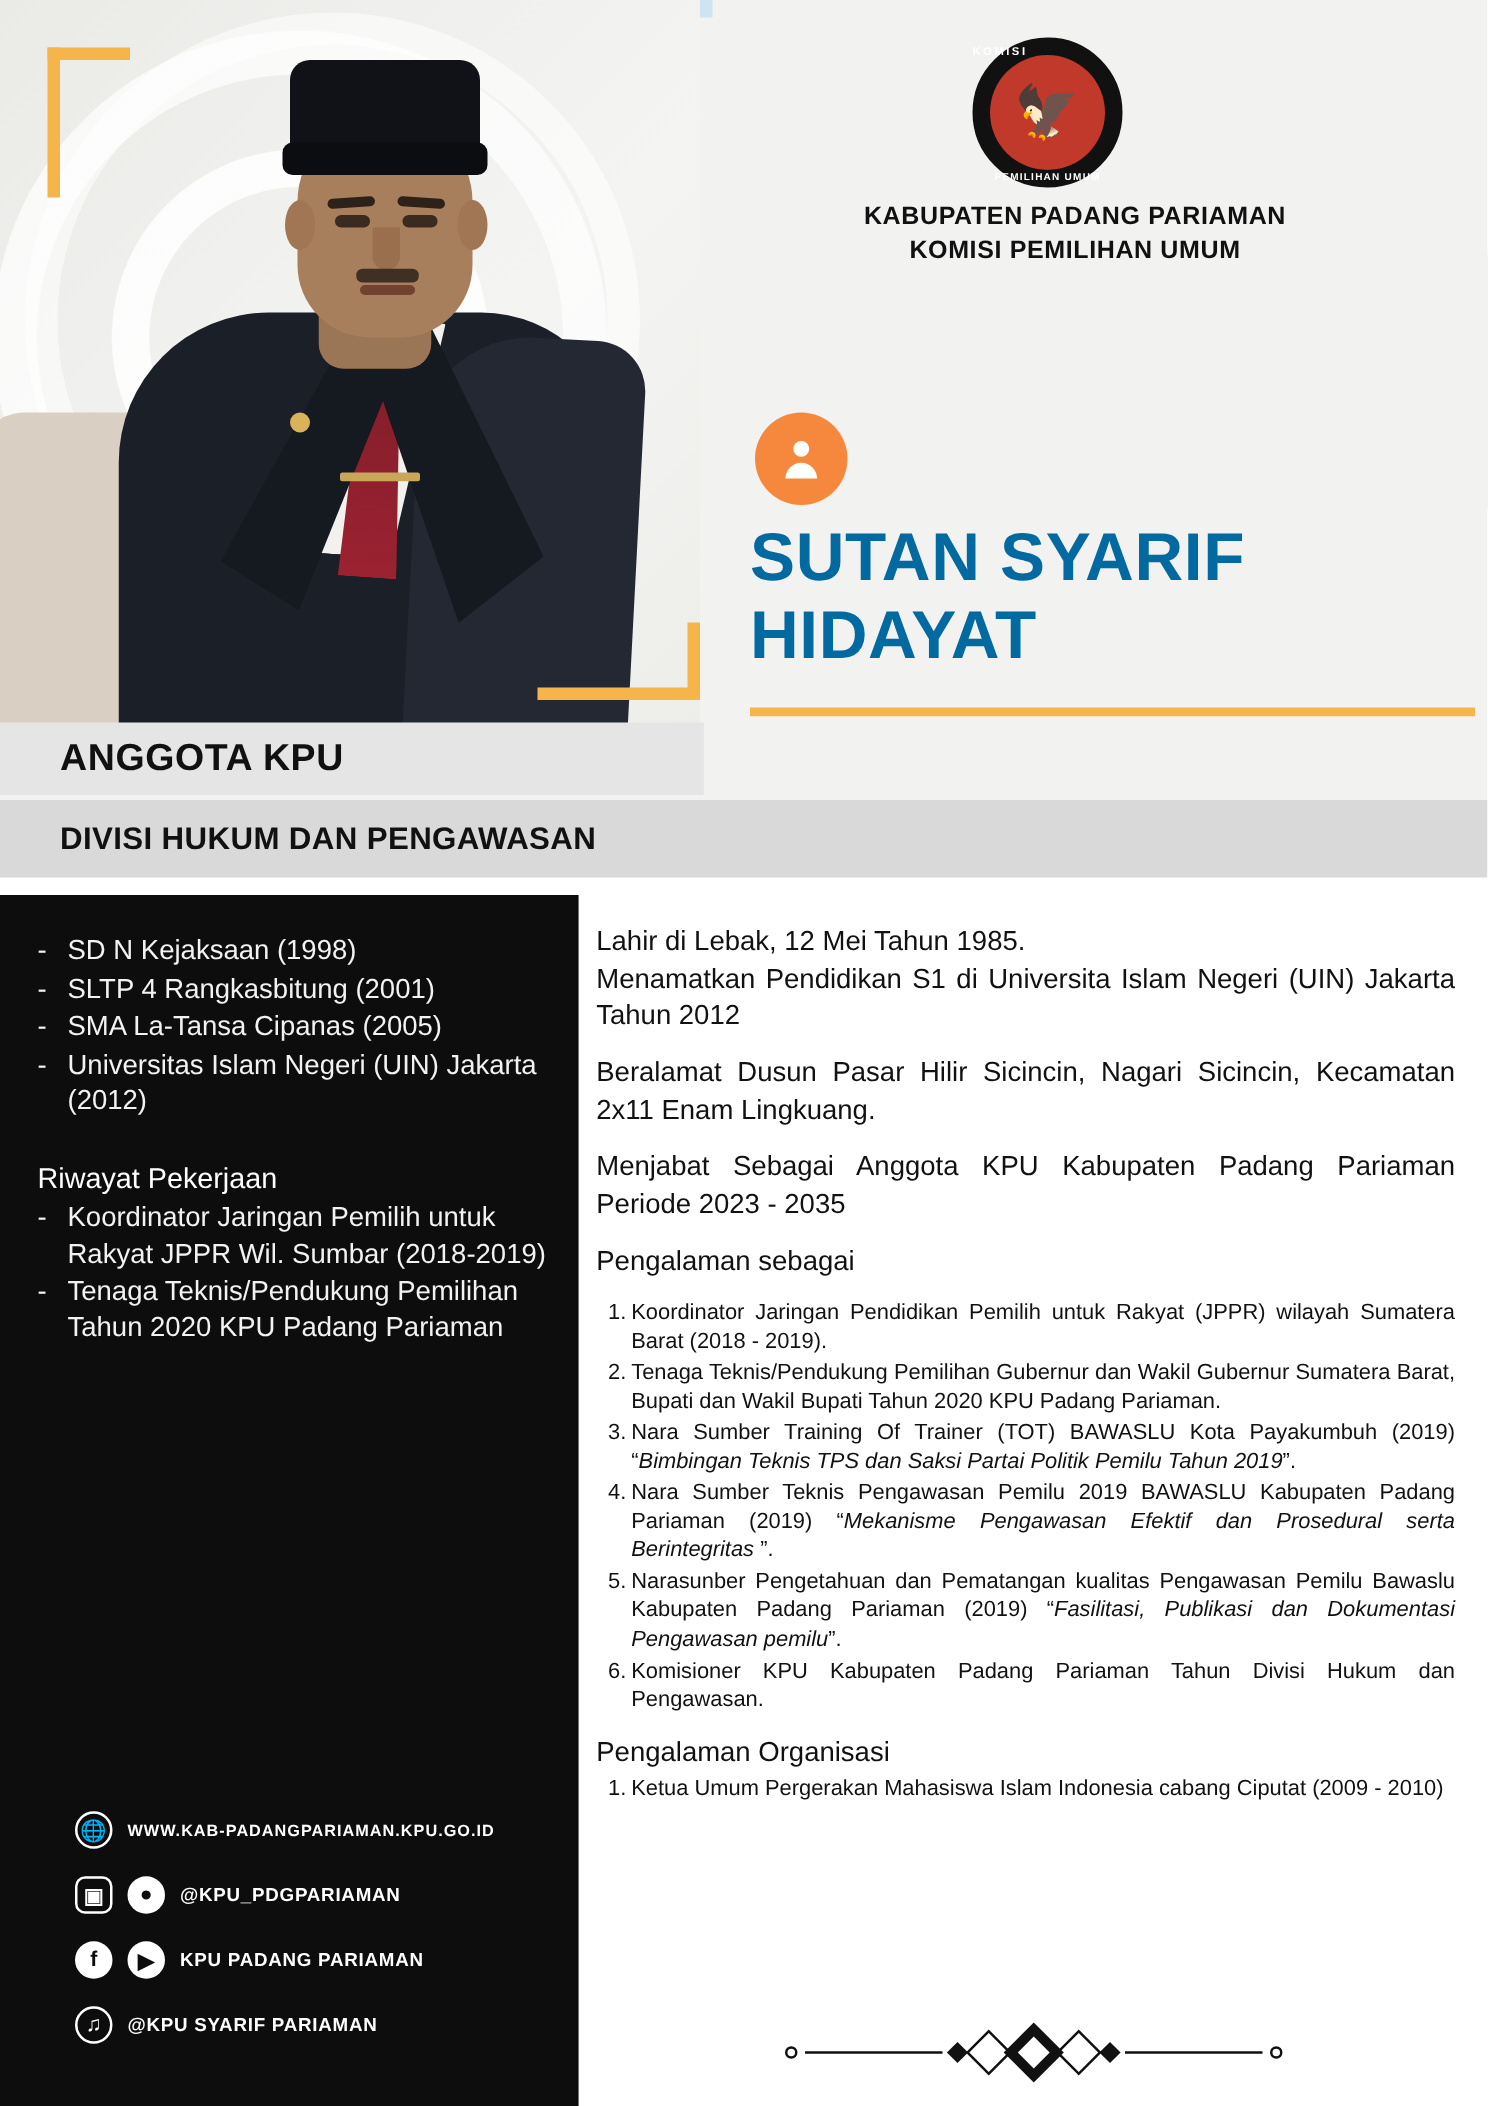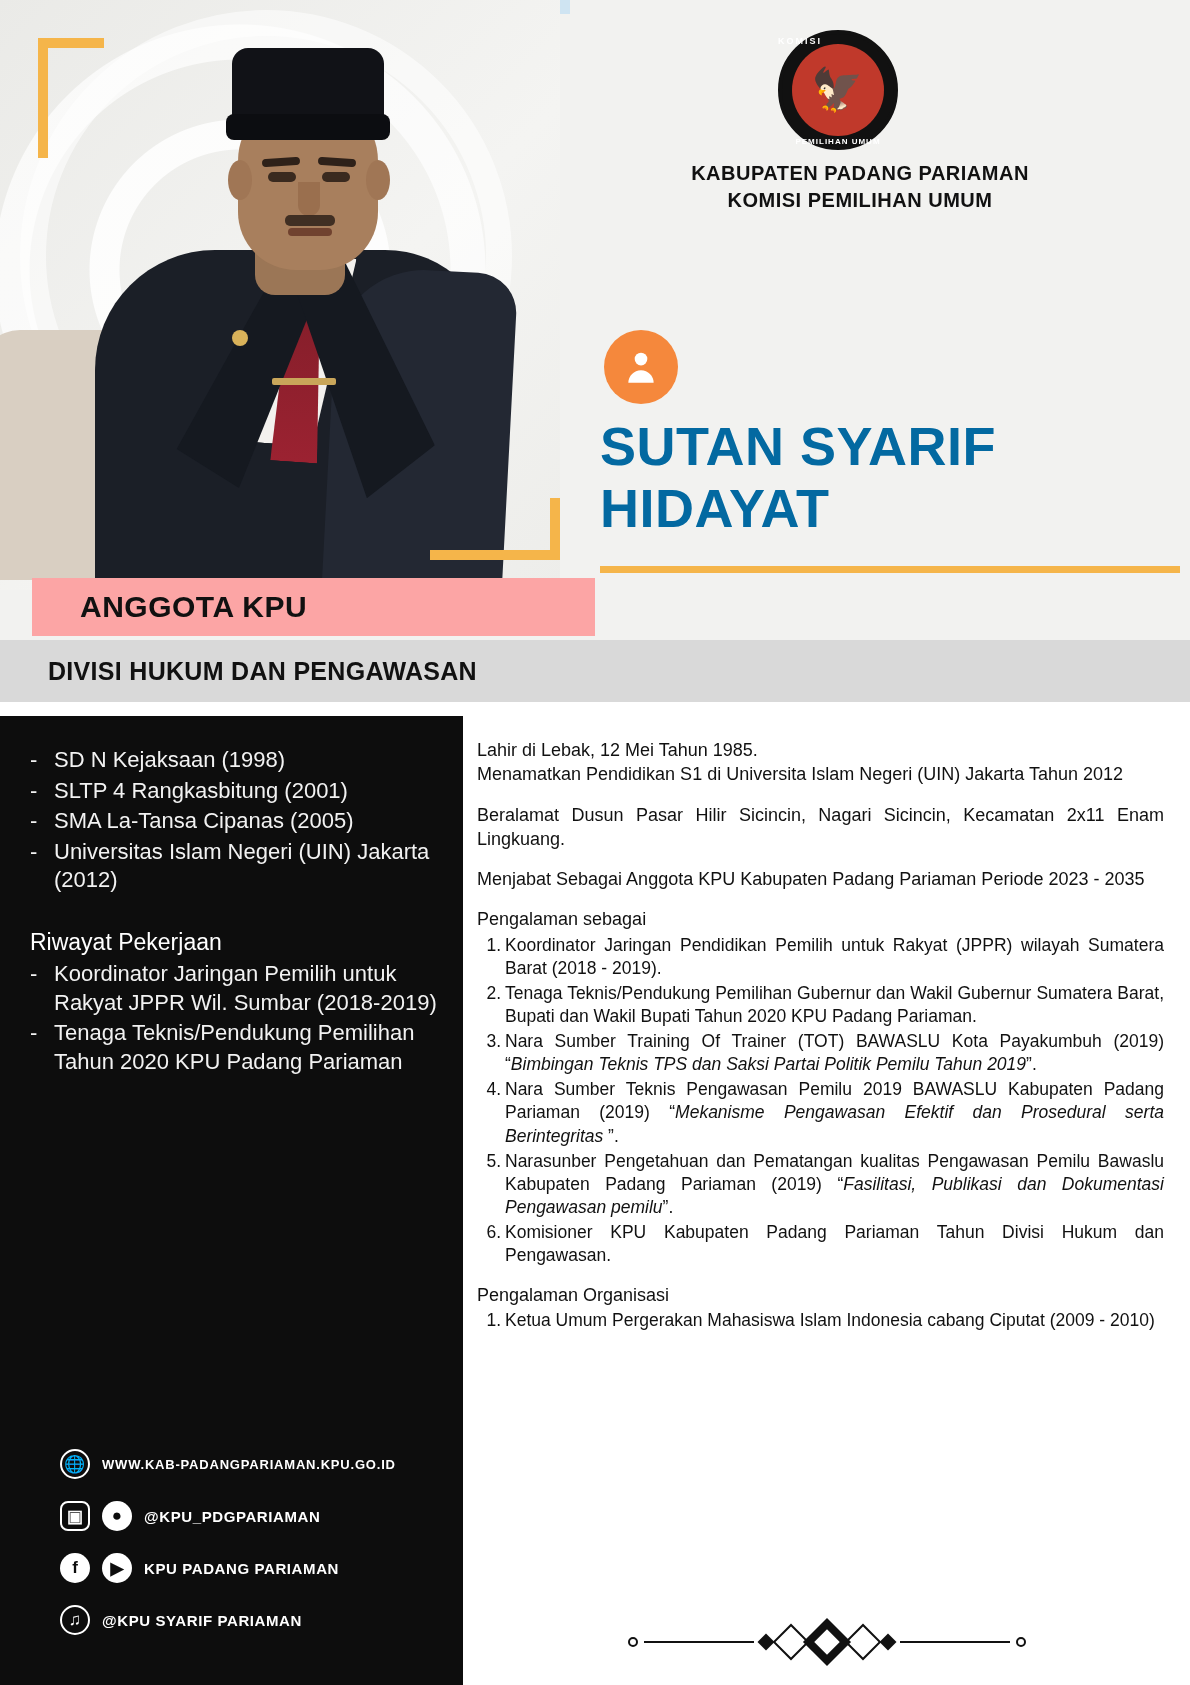--- a/index.html
+++ b/index.html
@@ -160,21 +160,21 @@
     line-height: 1.15; letter-spacing: .5px;
   }
   .name-underline {
     position: absolute; left: 600px; top: 566px; width: 580px; height: 7px;
     background: #f5b54a;
   }
 
   
   .bar-role {
     position: absolute; left: 0; top: 578px; width: 563px; height: 58px;
-    background: #fca5a5; display: flex; align-items: center; margin-left: 32px;
+    background: #e5e5e5; display: flex; align-items: center;
   }
   .bar-role span {
     margin-left: 48px; font-size: 30px; font-weight: bold; color: #111;
     letter-spacing: .5px;
   }
   .bar-division {
     position: absolute; left: 0; top: 640px; width: 1190px; height: 62px;
     background: #d9d9d9; display: flex; align-items: center;
   }
   .bar-division span {
@@ -216,21 +216,21 @@
   .ctext { font-size: 15px; font-weight: bold; letter-spacing: .6px; color: #fff; }
   .ctext.small { font-size: 13px; letter-spacing: .8px; }
 
   
   .panel-right {
     position: absolute; left: 463px; top: 716px; width: 727px; height: 969px;
     background: #ffffff; color: #111;
     padding: 22px 26px 0 14px;
   }
   .para {
-    font-size: 18px; line-height: 1.35; text-align: justify; margin-bottom: 16px;
+    font-size: 22px; line-height: 1.35; text-align: justify; margin-bottom: 16px;
   }
   .ol {
     list-style: none; counter-reset: it; margin: 0 0 16px 0;
   }
   .ol > li {
     counter-increment: it;
     position: relative; padding-left: 28px; margin-bottom: 2px;
     font-size: 17.5px; line-height: 1.32; text-align: justify;
   }
   .ol > li::before {
@@ -379,21 +379,21 @@
       </div>
     </div>
   </div>
 
   <div class="panel-right">
     <div class="para" style="white-space:pre-line">Lahir di Lebak, 12 Mei Tahun 1985.
 Menamatkan Pendidikan S1 di Universita Islam Negeri (UIN) Jakarta Tahun 2012</div>
     <div class="para">Beralamat Dusun Pasar Hilir Sicincin, Nagari Sicincin, Kecamatan 2x11 Enam Lingkuang.</div>
     <div class="para">Menjabat Sebagai Anggota KPU Kabupaten Padang Pariaman Periode 2023 - 2035</div>
 
-    <div class="para" style="margin-bottom:2px">Pengalaman sebagai</div>
+    <div class="para" style="margin-bottom:14px">Pengalaman sebagai</div>
     <ol class="ol">
       <li><span>Koordinator Jaringan Pendidikan Pemilih untuk Rakyat (JPPR) wilayah Sumatera Barat (2018 - 2019).</span></li>
       <li><span>Tenaga Teknis/Pendukung Pemilihan Gubernur dan Wakil Gubernur Sumatera Barat, Bupati dan Wakil Bupati Tahun 2020 KPU Padang Pariaman.</span></li>
       <li><span>Nara Sumber Training Of Trainer (TOT) BAWASLU Kota Payakumbuh (2019) “</span><span class="ital">Bimbingan Teknis TPS dan Saksi Partai Politik Pemilu Tahun 2019</span><span>”.</span></li>
       <li><span>Nara Sumber Teknis Pengawasan Pemilu 2019 BAWASLU Kabupaten Padang Pariaman (2019) “</span><span class="ital">Mekanisme Pengawasan Efektif dan Prosedural serta Berintegritas</span><span> ”.</span></li>
       <li><span>Narasunber Pengetahuan dan Pematangan kualitas Pengawasan Pemilu Bawaslu Kabupaten Padang Pariaman (2019) “</span><span class="ital">Fasilitasi, Publikasi dan Dokumentasi Pengawasan pemilu</span><span>”.</span></li>
       <li><span>Komisioner KPU Kabupaten Padang Pariaman Tahun Divisi Hukum dan Pengawasan.</span></li>
     </ol>
 
     <div class="para" style="margin-bottom:2px">Pengalaman Organisasi</div>

